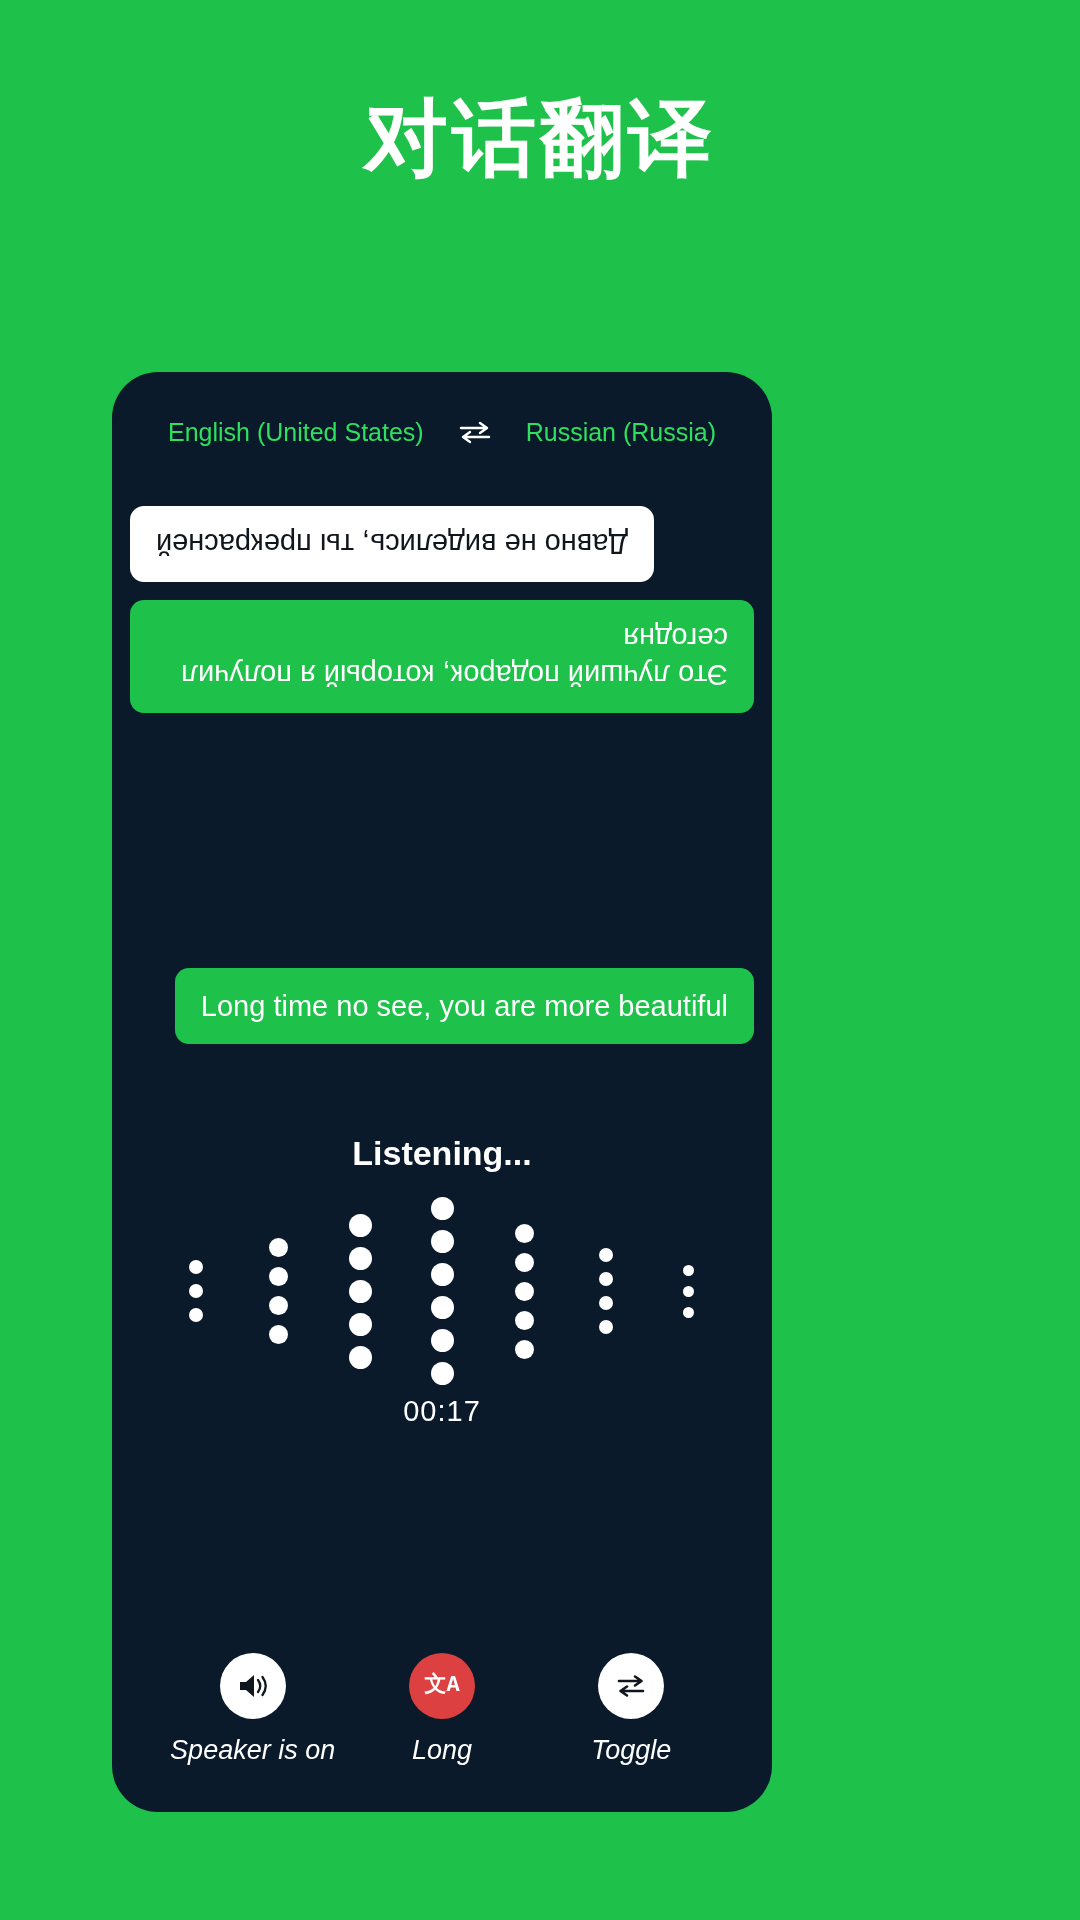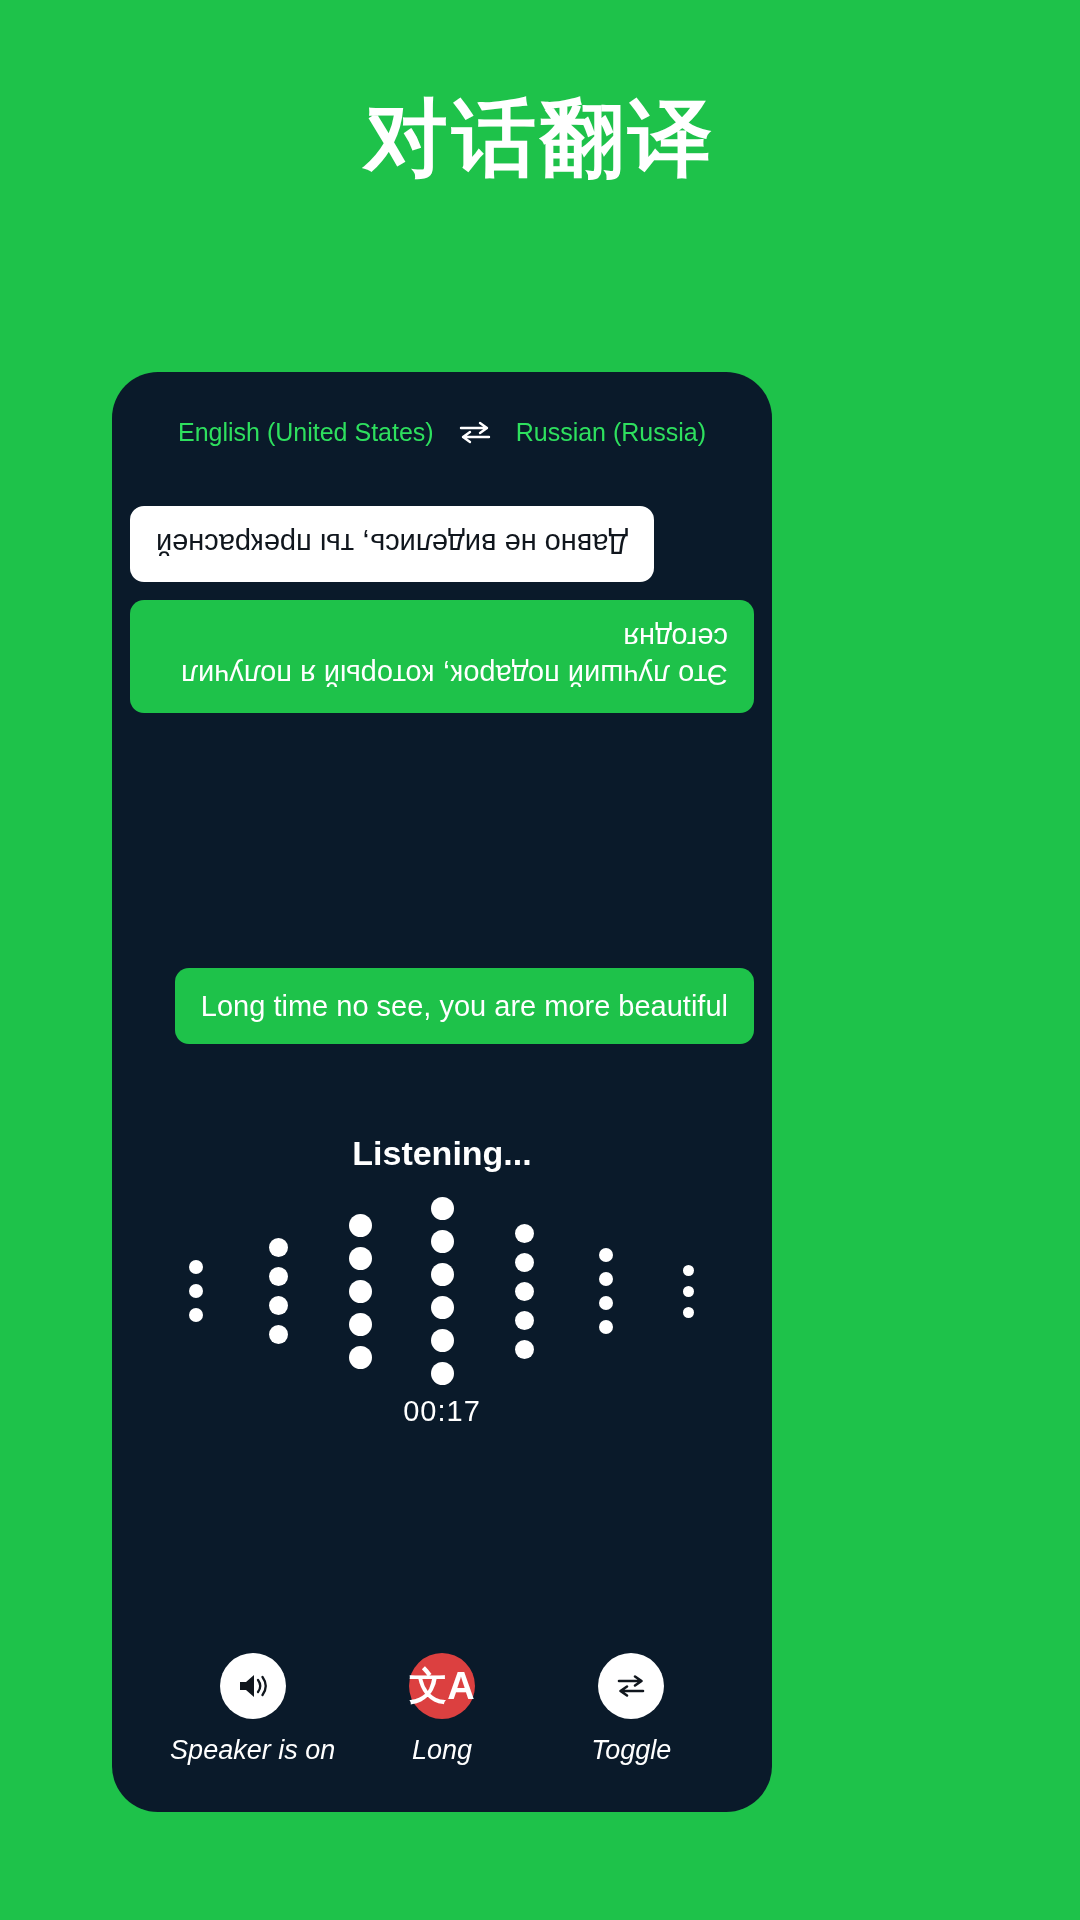--- a/index.html
+++ b/index.html
@@ -38,21 +38,21 @@
     flex-direction:column;
   }
 
   
   .lang-bar{
     height:92px;
     flex:0 0 auto;
     display:flex;
     align-items:center;
     justify-content:center;
-    gap:24px;
+    gap:34px;
     padding:0 30px;
     margin-top:14px;
   }
   .lang-chip{
     color:#2ee05e;
     font-size:25px;
     white-space:nowrap;
   }
   .swap-icon{
     width:34px;height:26px;
@@ -175,23 +175,23 @@
   .ctrl-circle.white{ background:#ffffff; }
   .ctrl-circle.red{ background:#dc4040; }
   .ctrl-label{
     color:#ffffff;
     font-size:27px;
     white-space:nowrap;
     font-style:italic;
   }
   .ctrl-circle svg{ display:block; }
   .glyph-cn{
-    font-family:Liberation Sans, sans-serif;
-    color:#ffffff;
-    font-size:38px;
+    font-family:Liberation Mono, monospace;
+    color:#ffffff;
+    font-size:22px;
     font-weight:bold;
     line-height:1;
   }
 </style>
 </head>
 <body>
 
 <div class="page-title">对话翻译</div>
 
 <div class="phone">

